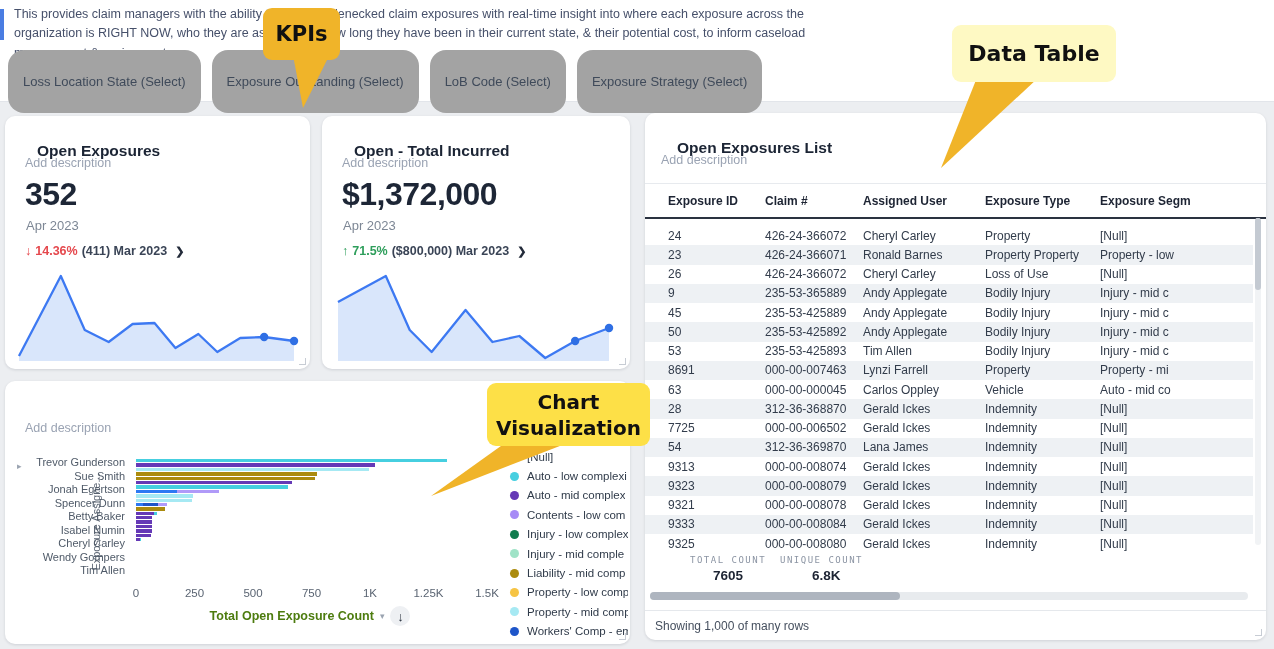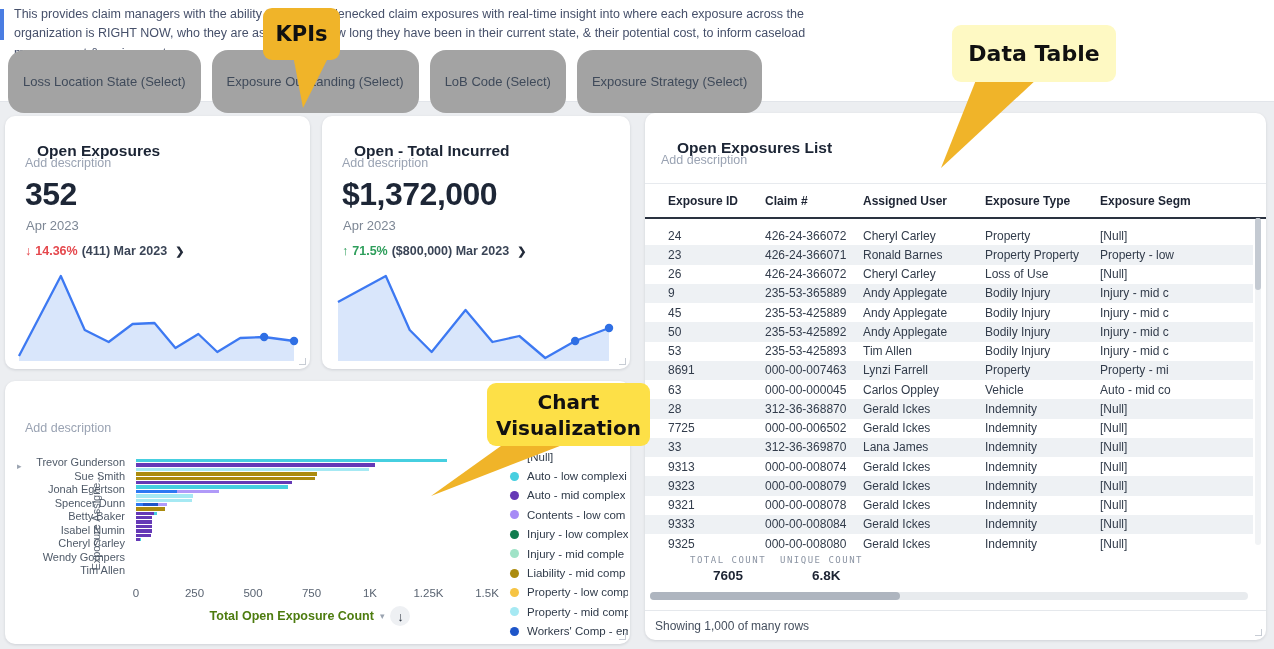--- a/index.html
+++ b/index.html
@@ -346,21 +346,21 @@
           <div class="td">[Null]</div>
         </div>
         <div class="tr tgrid">
           <div class="td">7725</div>
           <div class="td">000-00-006502</div>
           <div class="td">Gerald Ickes</div>
           <div class="td">Indemnity</div>
           <div class="td">[Null]</div>
         </div>
         <div class="tr tgrid alt">
-          <div class="td">33</div>
+          <div class="td">54</div>
           <div class="td">312-36-369870</div>
           <div class="td">Lana James</div>
           <div class="td">Indemnity</div>
           <div class="td">[Null]</div>
         </div>
         <div class="tr tgrid">
           <div class="td">9313</div>
           <div class="td">000-00-008074</div>
           <div class="td">Gerald Ickes</div>
           <div class="td">Indemnity</div>

